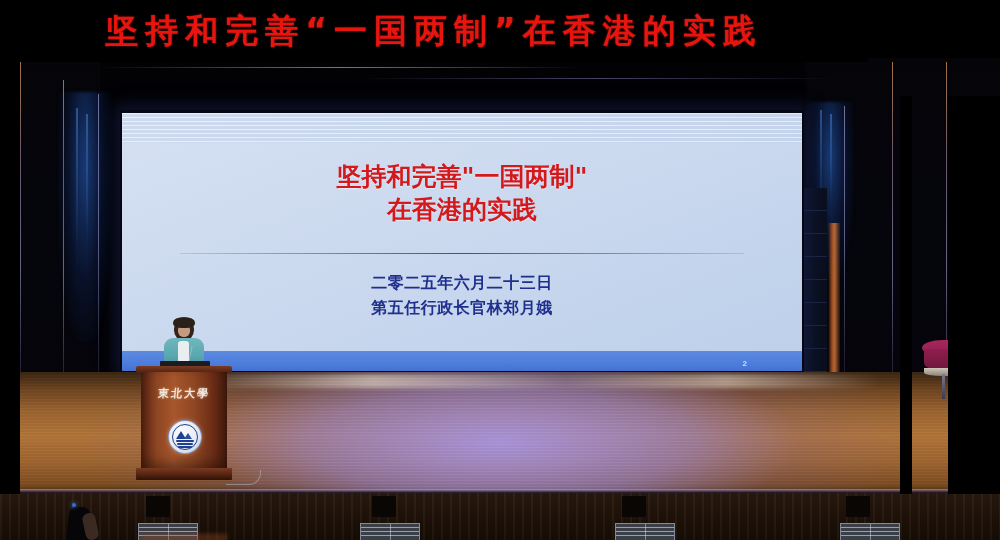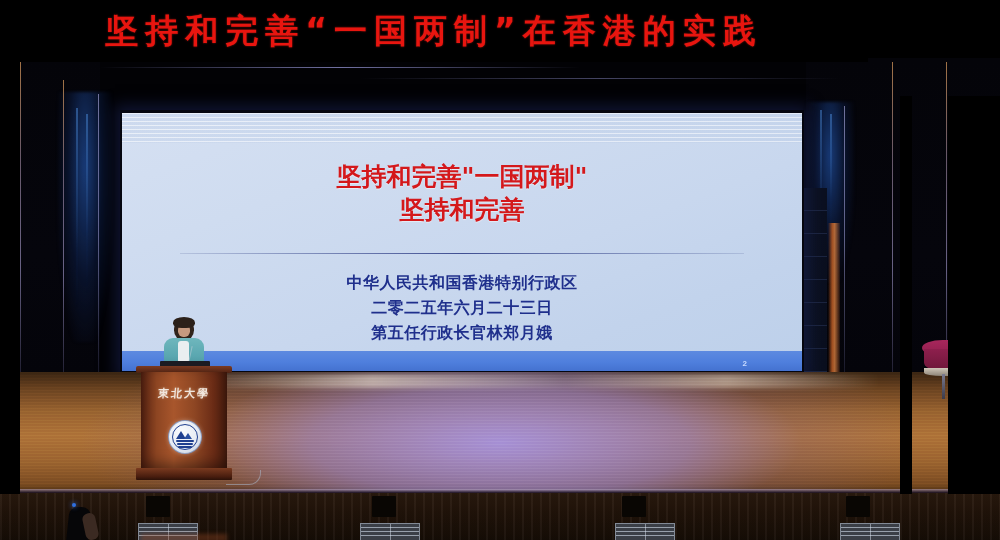--- a/index.html
+++ b/index.html
@@ -382,27 +382,26 @@
     <div class="soffit" style="left:360px;top:20px;width:480px;opacity:.6;"></div>
     <div class="soffit" style="left:60px;top:3px;width:180px;opacity:.5;"></div>
   </div>
 
   <div class="screen-frame">
     <div class="screen">
       <div class="scanlines"></div>
 
       <div class="slide-title">
         <div>坚持和完善"一国两制"</div>
-        <div>坚持和完善</div>
+        <div>在香港的实践</div>
       </div>
 
       <div class="slide-rule"></div>
 
       <div class="slide-sub">
-        <span>中华人民共和国香港特别行政区</span>
         <span>二零二五年六月二十三日</span>
         <span>第五任行政长官林郑月娥</span>
       </div>
 
       <div class="slide-band">
         <div class="slide-page">2</div>
       </div>
     </div>
   </div>
 

